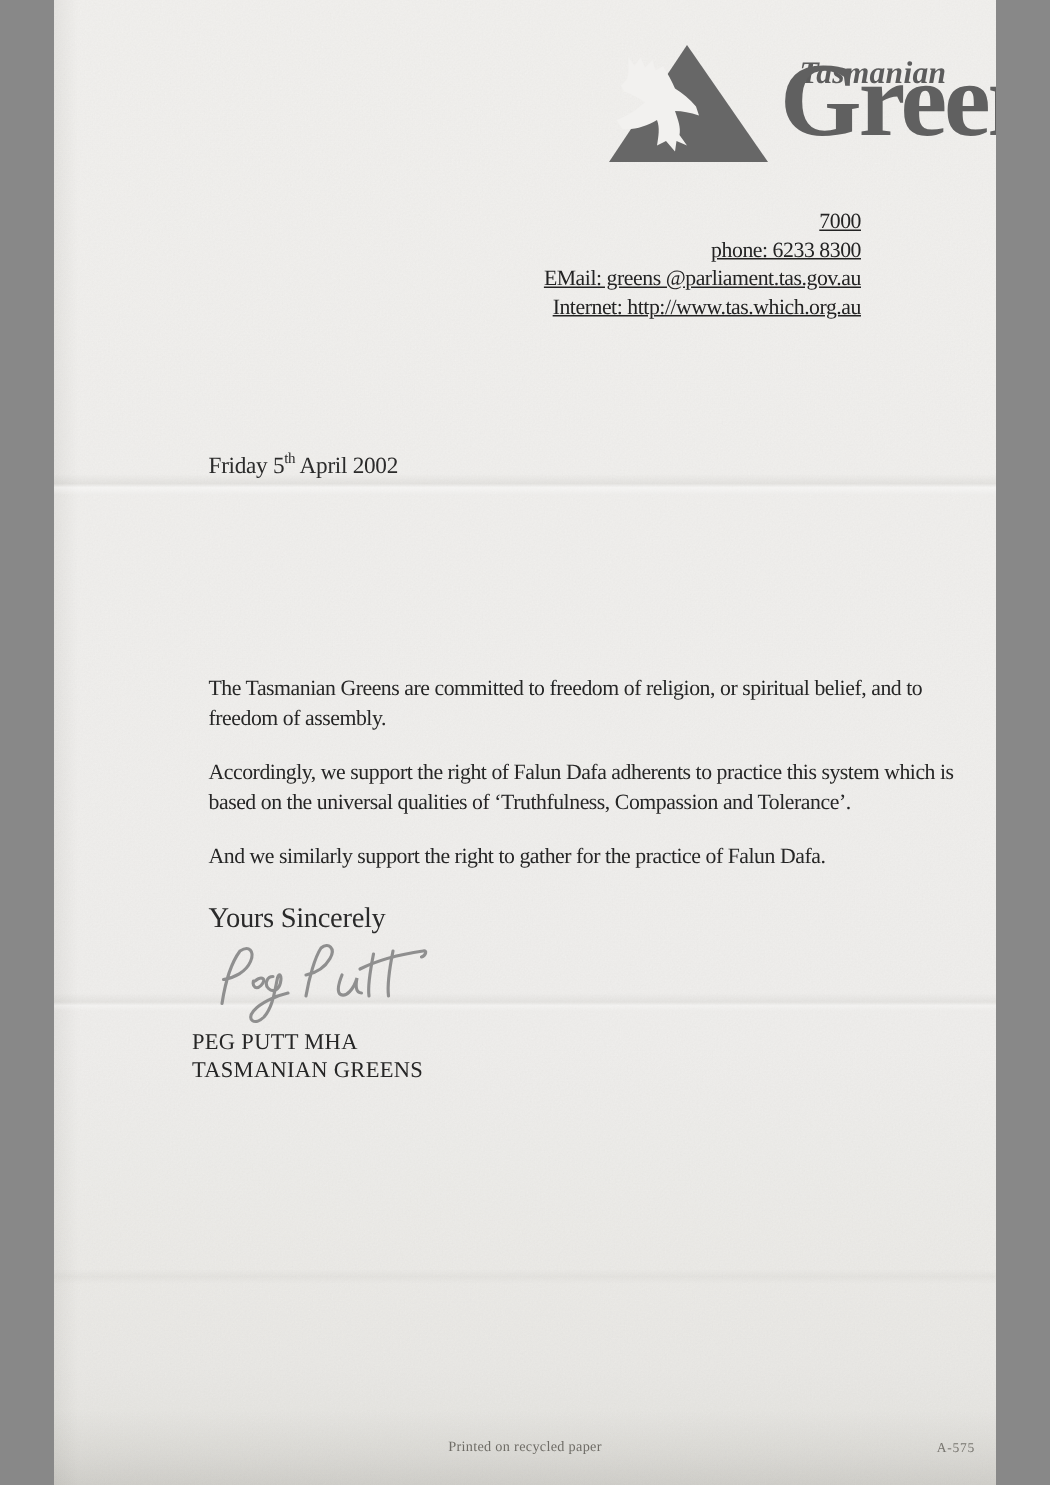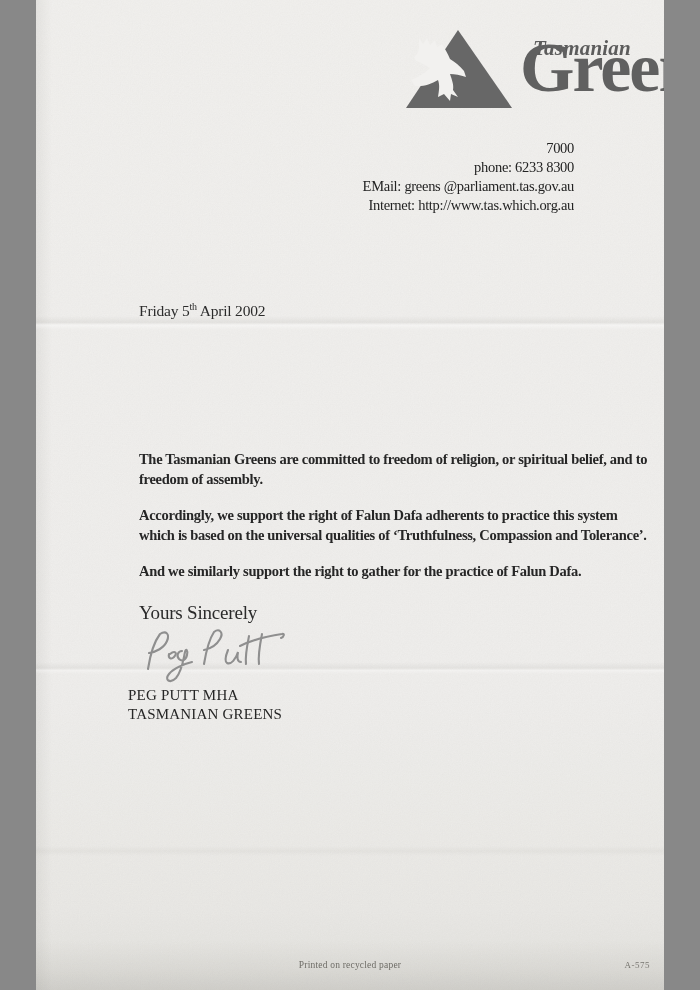--- a/index.html
+++ b/index.html
@@ -28,28 +28,28 @@
 
   
   .logo-svg{position:absolute;left:368px;top:28px;}
   .org-top{position:absolute;left:497px;top:36px;
     font-size:21px;font-style:italic;font-weight:bold;color:#5c5c5c;letter-spacing:.2px;}
   .org-main{position:absolute;left:448px;top:33px;
     font-size:70px;line-height:1;font-weight:bold;color:#606060;letter-spacing:-2px;margin-left:36px;}
   .tagline{position:absolute;left:358px;top:112px;width:300px;
     text-align:center;font-size:17px;color:#4e4e4e;letter-spacing:-0.6px;}
   .contact{position:absolute;right:90px;top:139px;
-    text-align:right;font-size:14.5px;line-height:19px;color:#232323;letter-spacing:-0.3px;}
+    text-align:right;font-size:14.5px;line-height:19px;color:#232323;letter-spacing:-0.3px;text-decoration:underline;}
 
   
   .date{position:absolute;left:103px;top:302px;font-size:15.5px;letter-spacing:-0.2px;}
   .date sup{font-size:10px;vertical-align:super;line-height:0;}
   .body-text{position:absolute;left:103px;top:450px;width:510px;
     font-size:14.5px;line-height:19.5px;letter-spacing:-0.3px;color:#262626;}
-  .body-text p{margin:0 0 17px 0;font-weight:bold;}
+  .body-text p{margin:0 0 17px 0;}
   .closing{position:absolute;left:103px;top:602px;font-size:19px;letter-spacing:-0.2px;}
   .signature{position:absolute;left:100px;top:624px;}
   .signatory{position:absolute;left:92px;top:686px;
     font-size:15px;line-height:19px;letter-spacing:.2px;color:#262626;}
 
   
   .footer-note{position:absolute;left:0;right:0;top:960px;
     text-align:center;font-size:9.5px;color:#6e6c66;letter-spacing:.2px;}
   .footer-code{position:absolute;right:14px;top:960px;
     font-size:9px;color:#77756f;letter-spacing:.5px;}

